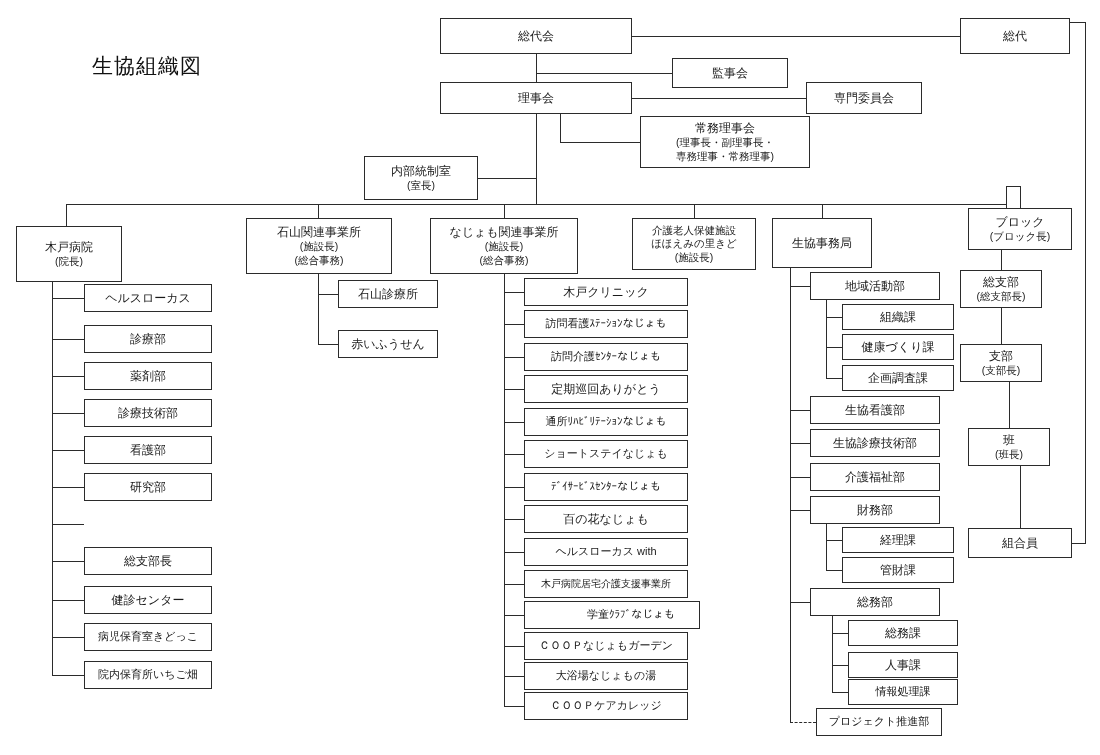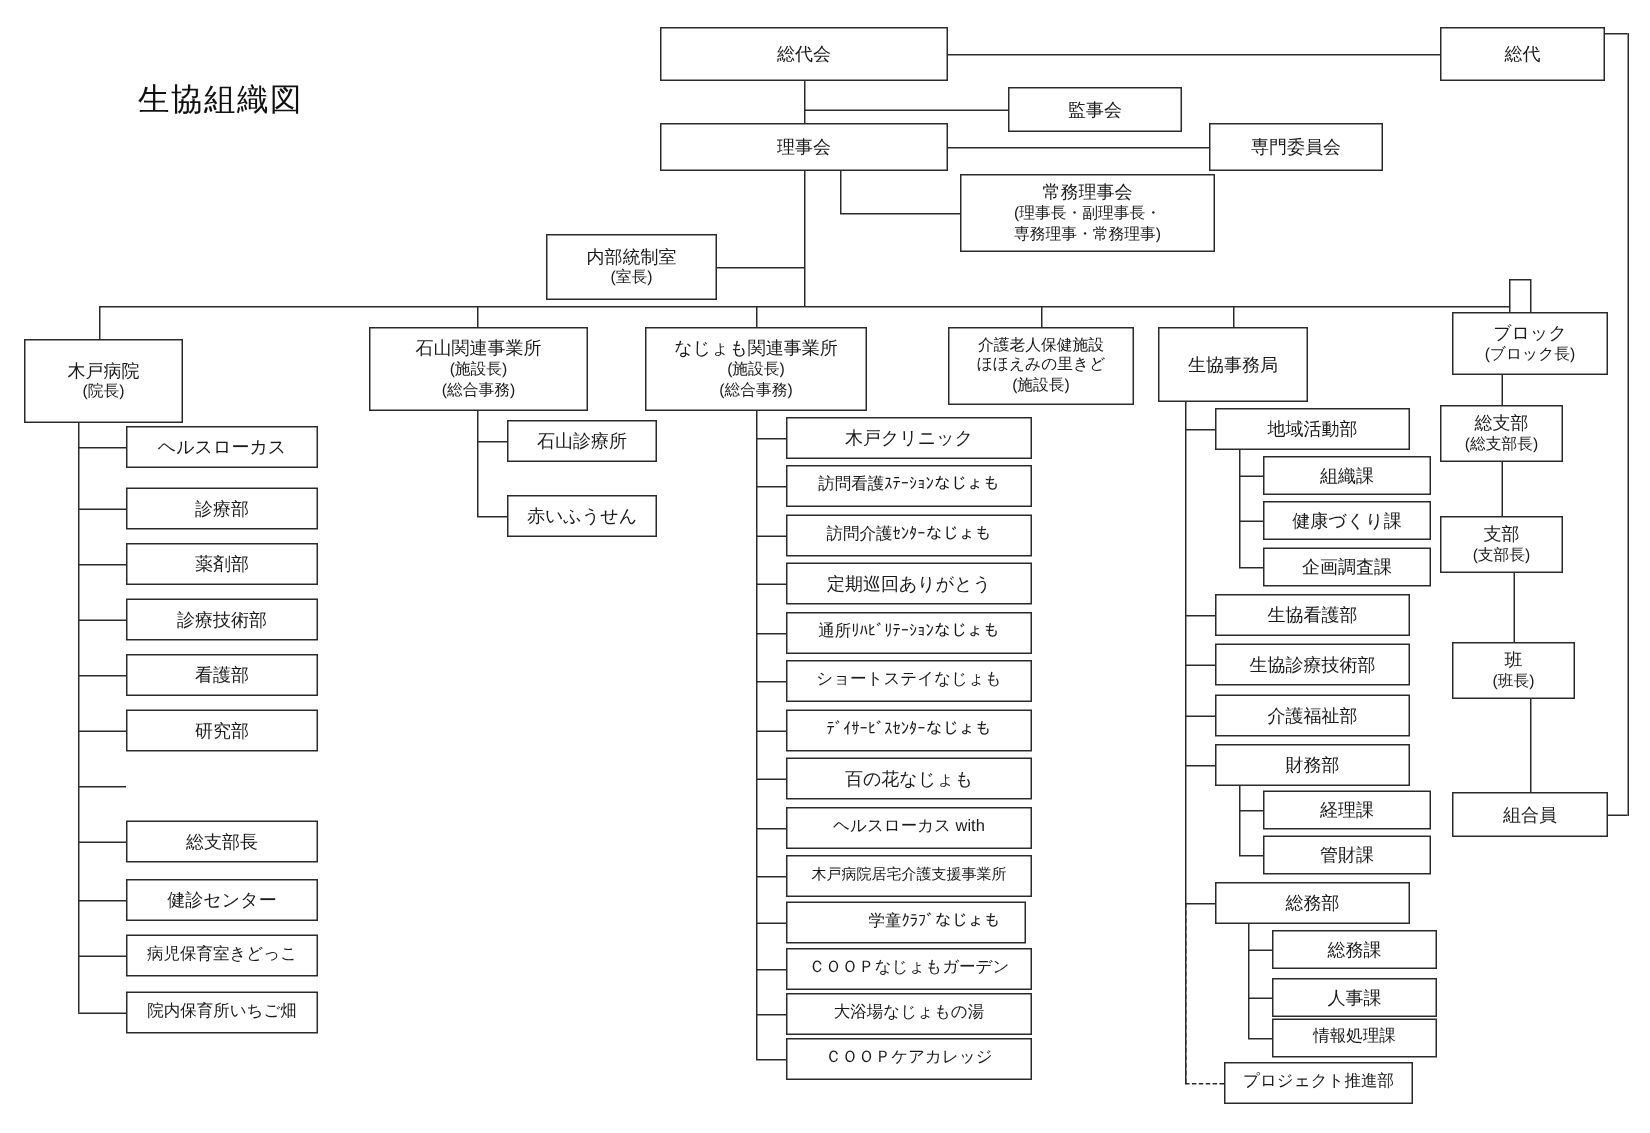--- a/index.html
+++ b/index.html
@@ -286,21 +286,21 @@
   </div>
   <div class="node" style="left:524px; top:505px; width:164px; height:28px;">
     <div class="l1">百の花なじょも</div>
   </div>
   <div class="node small" style="left:524px; top:538px; width:164px; height:28px;">
     <div>ヘルスローカス with</div>
   </div>
   <div class="node tiny" style="left:524px; top:570px; width:164px; height:28px;">
     <div>木戸病院居宅介護支援事業所</div>
   </div>
-  <div class="node small" style="left:524px; top:601px; width:160px; height:28px;padding-left:40px;">
+  <div class="node small" style="left:524px; top:601px; width:176px; height:28px;padding-left:40px;">
     <div>学童ｸﾗﾌﾞなじょも</div>
   </div>
   <div class="node small" style="left:524px; top:632px; width:164px; height:28px;">
     <div>ＣＯＯＰなじょもガーデン</div>
   </div>
   <div class="node small" style="left:524px; top:662px; width:164px; height:28px;">
     <div>大浴場なじょもの湯</div>
   </div>
   <div class="node small" style="left:524px; top:692px; width:164px; height:28px;">
     <div>ＣＯＯＰケアカレッジ</div>

